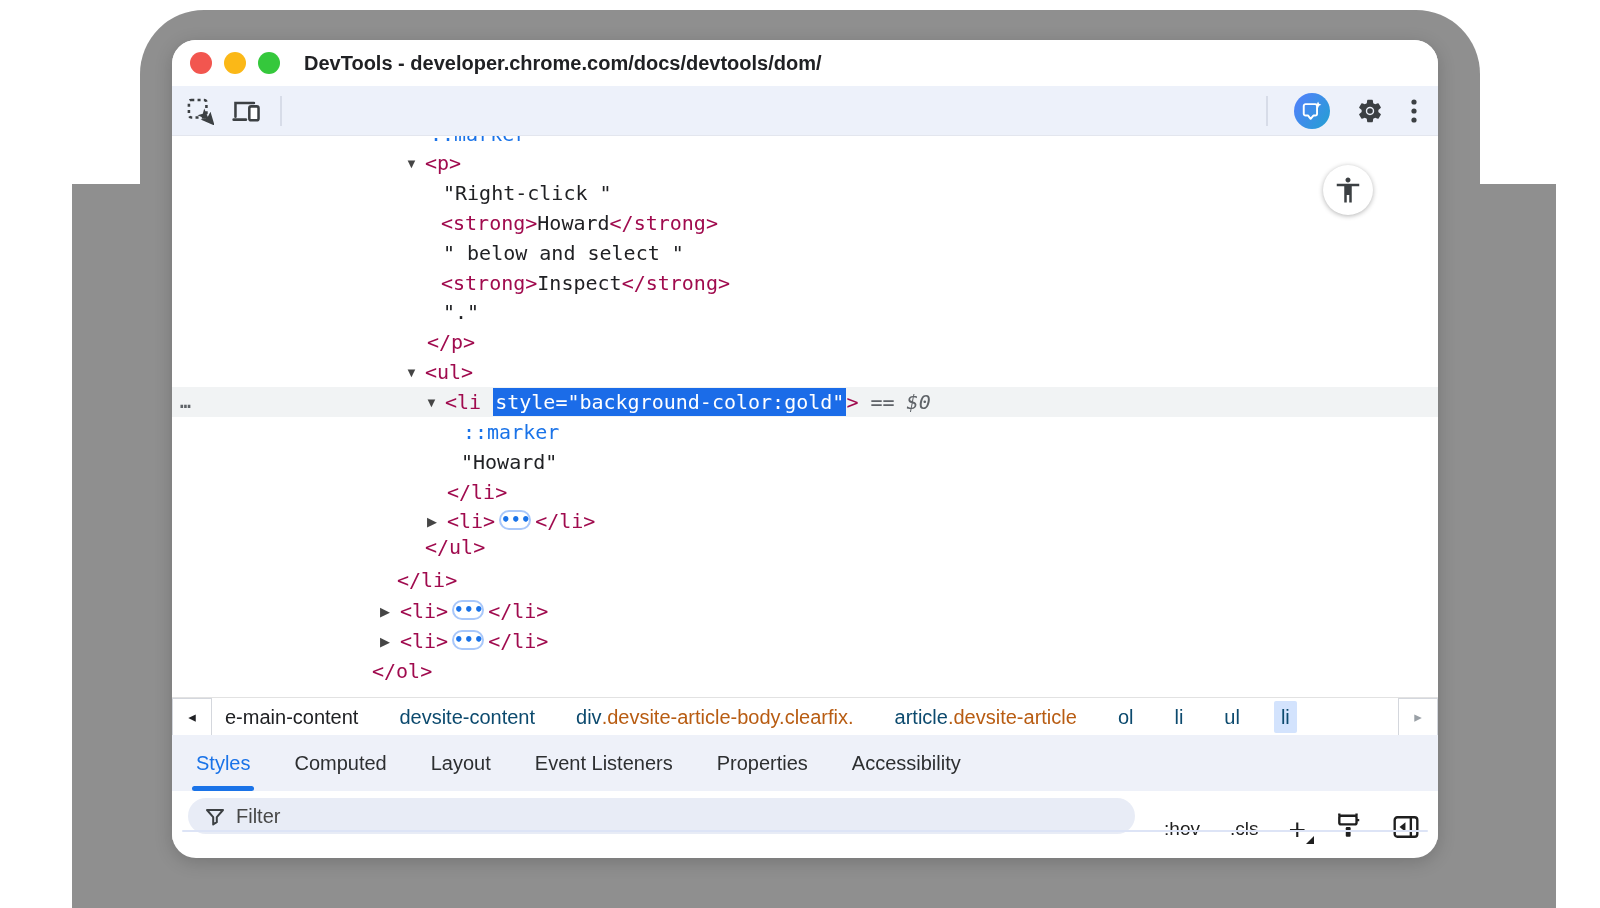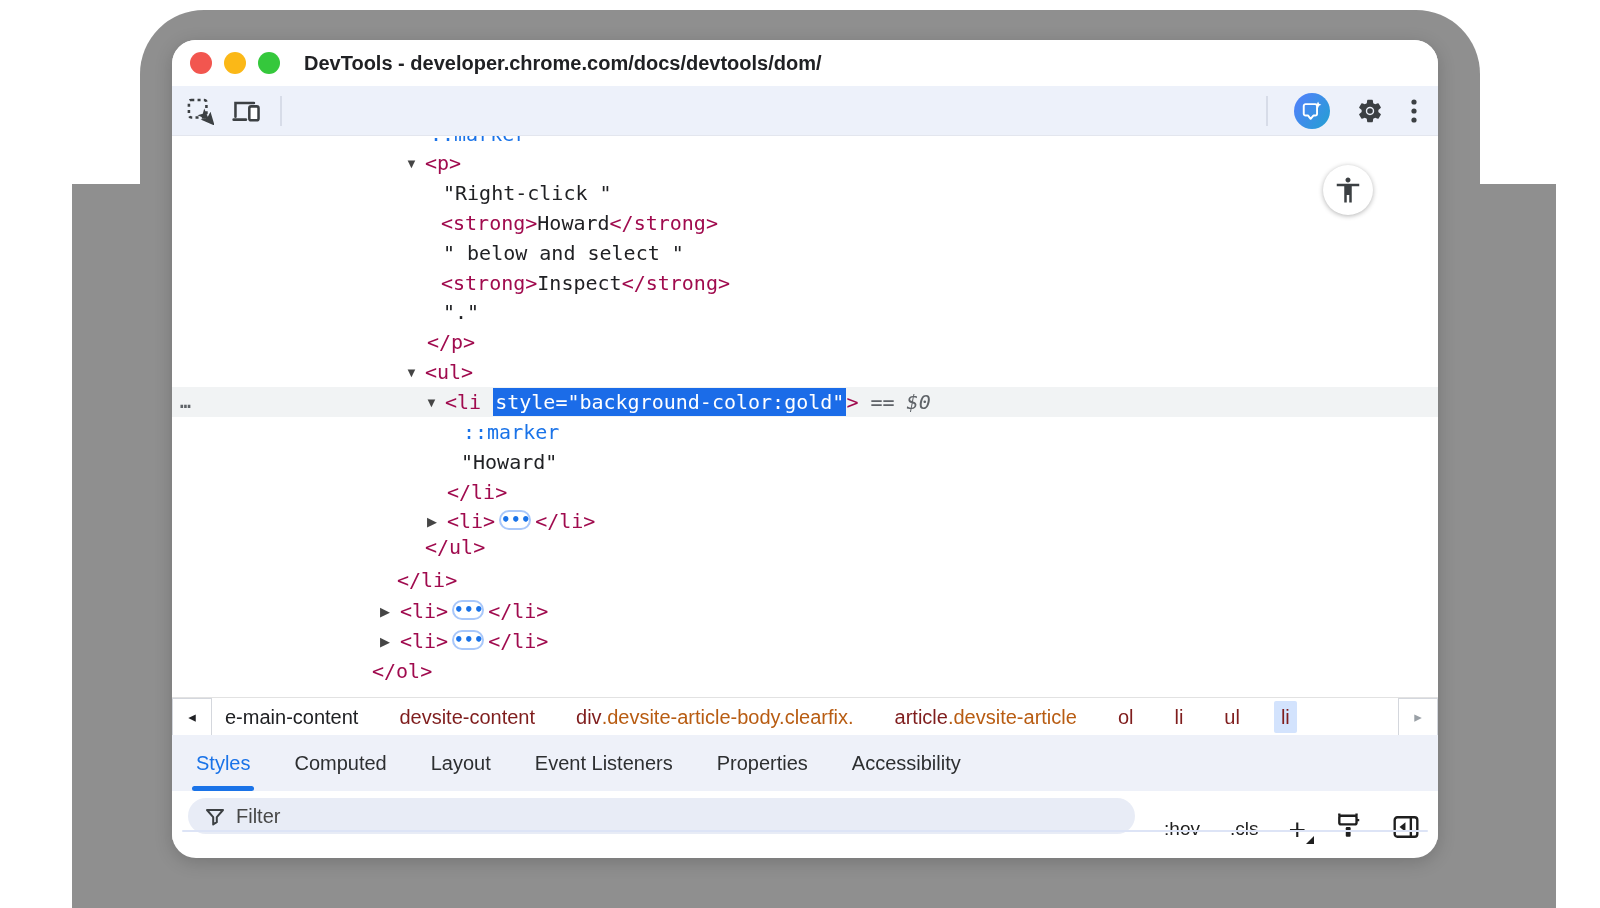--- a/index.html
+++ b/index.html
@@ -58,21 +58,21 @@
 
   
   .crumbbar { position:absolute; left:0; top:657px; right:0; height:38px; background:#fff; border-top:1px solid #e2e2e2; }
   .crumb-nav { position:absolute; top:0; width:40px; height:38px; background:#fff; border:1px solid #d4d7dd;
                display:flex; align-items:center; justify-content:center; font-size:15px; }
   .crumb-nav.left { left:0; color:#202124; }
   .crumb-nav.right { right:0; color:#9aa0a6; }
   .crumbs { position:absolute; left:46px; right:46px; top:0; height:38px; display:flex; align-items:center; gap:27px; overflow:hidden; font-size:20px; }
   .crumb { display:flex; align-items:center; height:32px; padding:0 7px; border-radius:2px; white-space:nowrap; }
   .crumb.selected { background:#d3e3fd; }
-  .c-dark { color:#202124; } .c-tag { color:#7f1d1d; } .c-class { color:#b85c12; }
+  .c-dark { color:#202124; } .c-tag { color:#0c4a6e; } .c-class { color:#b85c12; }
 
   
   .paneltabs { position:absolute; left:0; top:695px; right:0; height:56px; background:#eef1f9; display:flex; align-items:center; gap:44px; padding-left:24px; }
   .ptab { position:relative; height:56px; display:flex; align-items:center; font-size:20px; color:#2d2f31; }
   .ptab.active { color:#1a73e8; font-weight:500; }
   .ptab.active::after { content:""; position:absolute; left:-4px; right:-4px; bottom:0; height:5px; background:#1a73e8; border-radius:5px; }
 
   
   .filterbar { position:absolute; left:0; top:751px; right:0; height:49px; background:#fff; }
   .filter-pill { position:absolute; left:16px; top:7px; width:947px; height:36px; }

